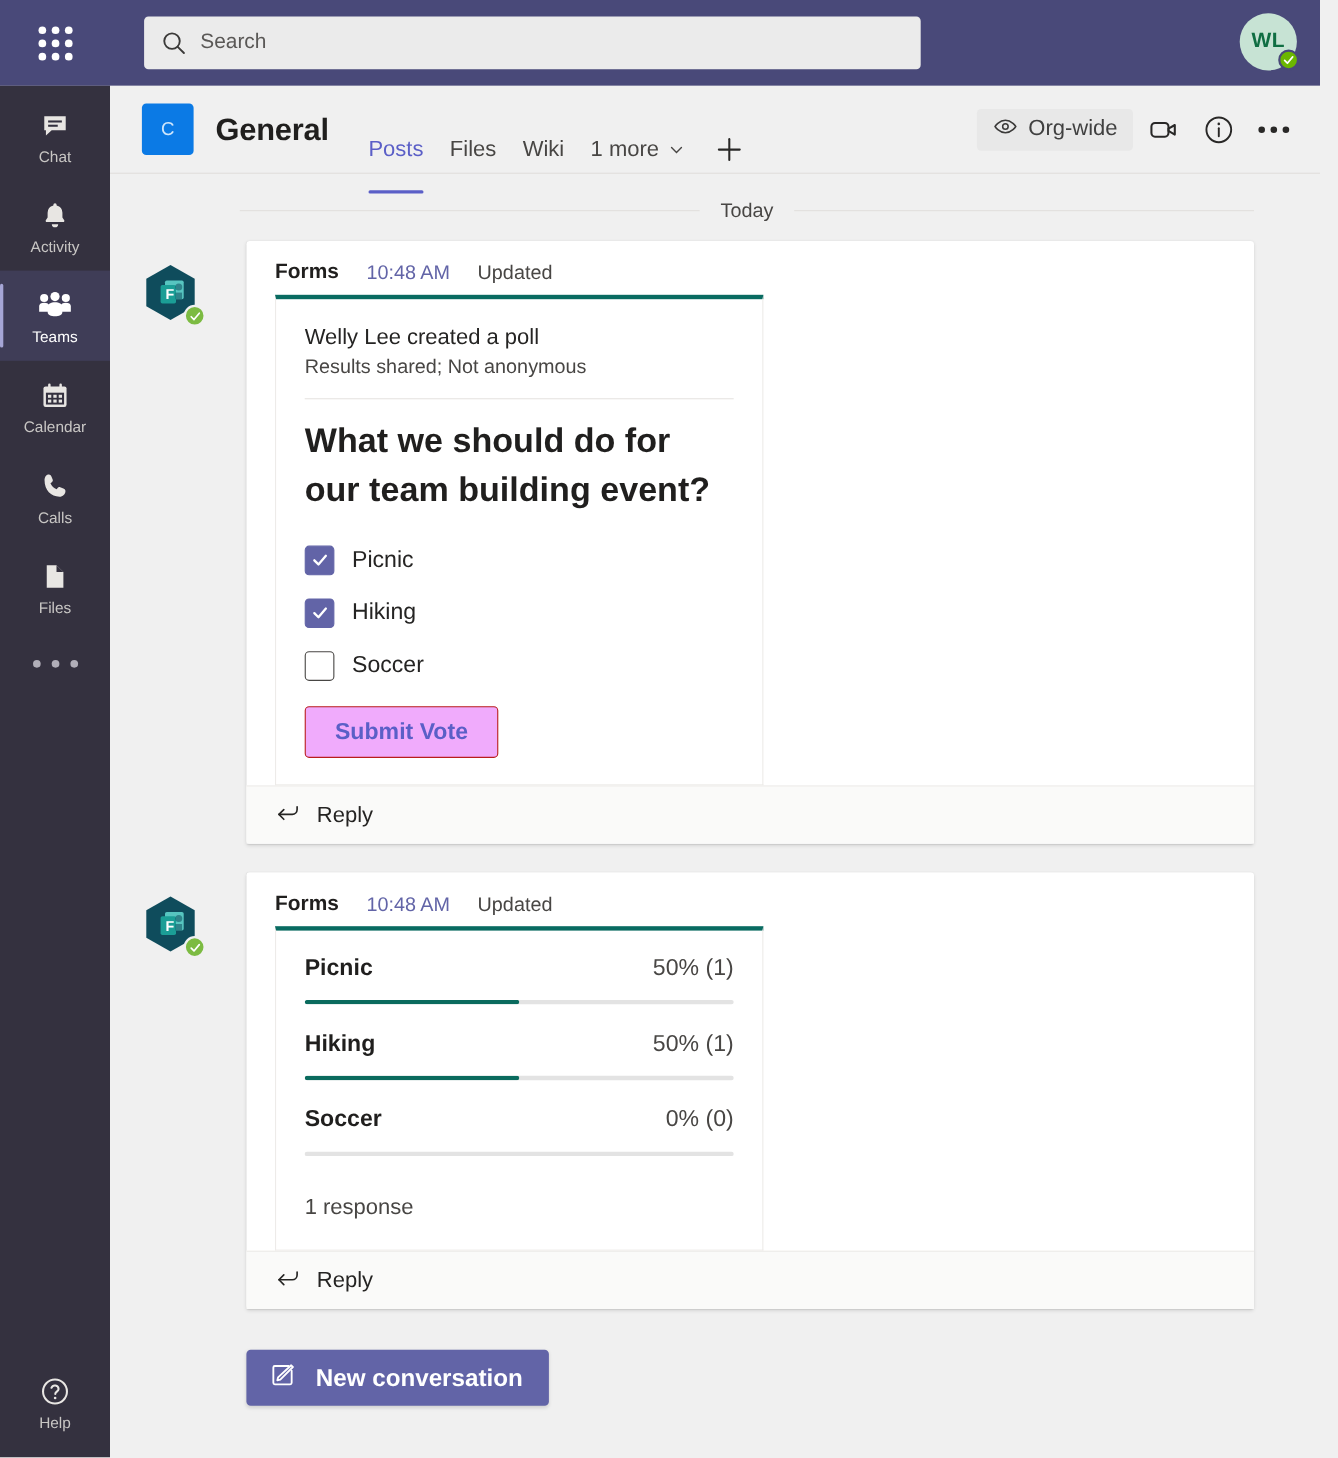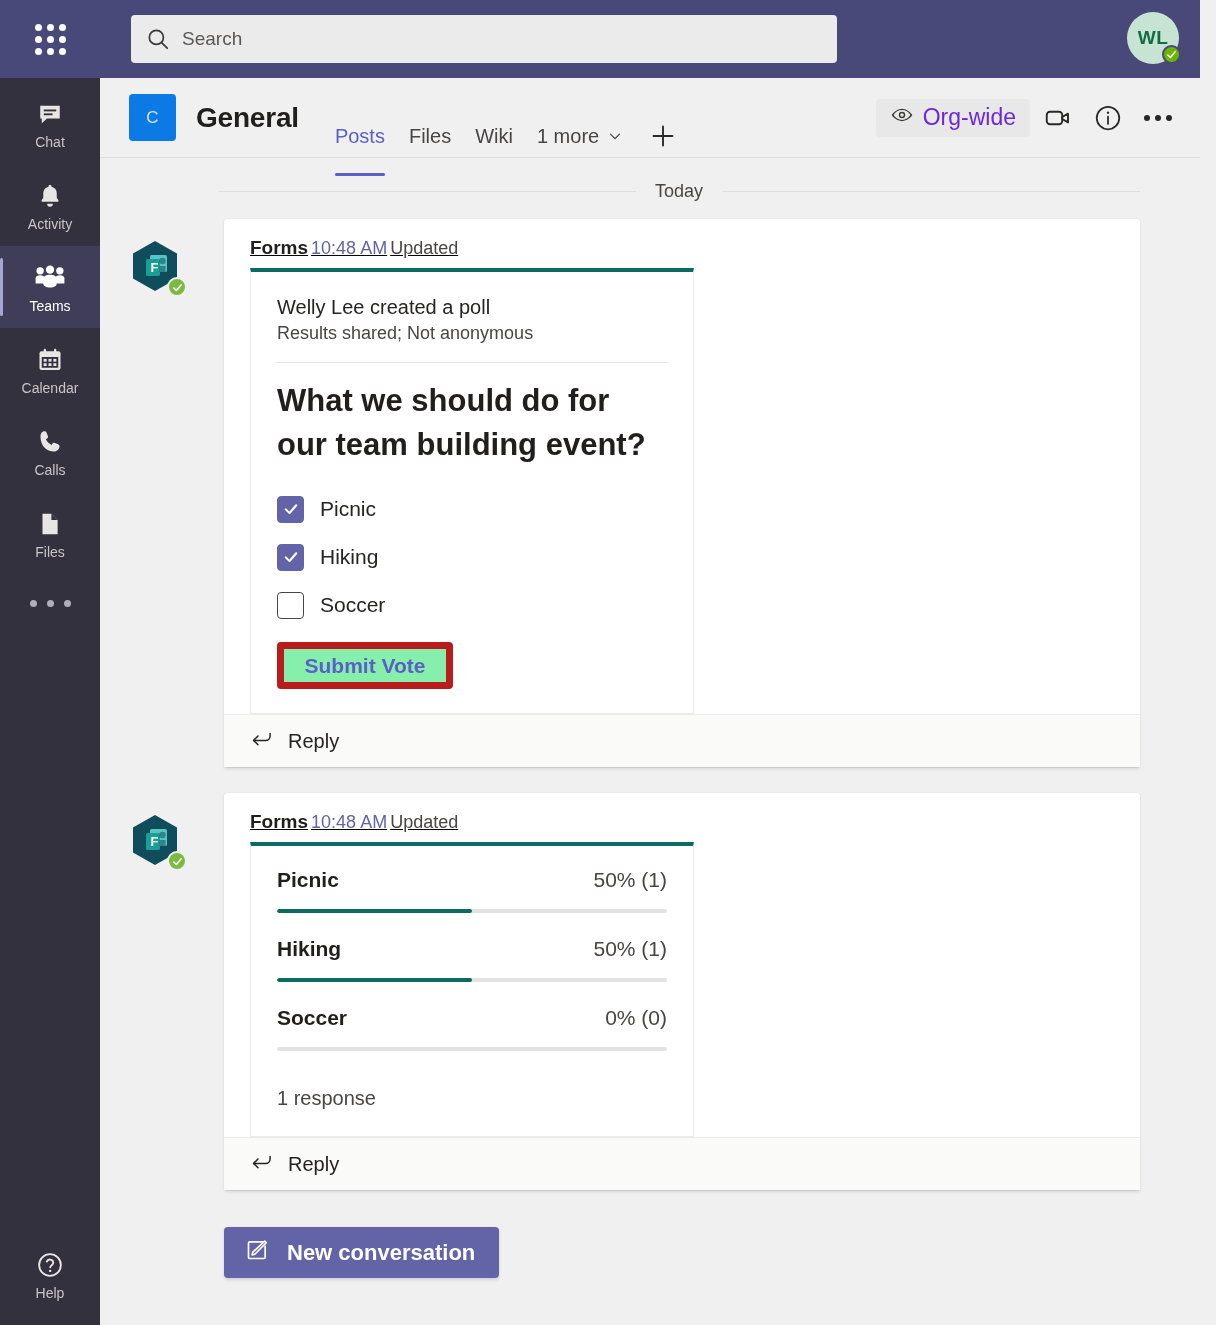--- a/index.html
+++ b/index.html
@@ -108,21 +108,21 @@
   .tab.active::after {
     content:""; position:absolute; left: 12px; right: 12px; bottom: 0;
     height: 3px; background: #5b5fc7; border-radius: 2px;
   }
   .tab .chev { margin-left: 7px; display:inline-flex; }
   .tab-add { padding: 0 12px; cursor: pointer; display:flex; align-items:center; height:80px; }
   .hdr-right { margin-left: auto; display: flex; align-items: center; gap: 6px; }
   .orgwide {
     background: #e8e8e8; border-radius: 4px; height: 38px;
     display: flex; align-items: center; padding: 0 14px; gap: 9px; cursor: pointer;
-    color: #6d28d9; font-size: 23px;
+    color: #404040; font-size: 20px;
   }
   .hdr-icon {
     width: 44px; height: 44px; border-radius: 4px; cursor: pointer;
     display:flex; align-items:center; justify-content:center; color:#292827;
   }
   .dots-h { display:flex; align-items:center; gap:5px; }
   .dots-h i { width:6px;height:6px;border-radius:50%;background:#292827;display:block; }
 
   
   .convo { flex: 1 1 auto; overflow: hidden; padding: 0 0 0 0; position: relative; }
@@ -141,21 +141,21 @@
   .msg-avatar {
     position: absolute; left: 150px; width: 58px; height: 58px; z-index: 3;
   }
   .msg-avatar .badge-check {
     position: absolute; right: -3px; bottom: -2px; width: 20px; height: 20px;
     border-radius: 50%; background: #7cbb42; border: 2px solid #f0f0f0;
     display:flex;align-items:center;justify-content:center;
   }
   .msg-avatar .badge-check svg { width: 11px; height: 11px; }
   .msg-inner { padding: 18px 24px 0 26px; }
-  .msg-meta { display: flex; align-items: flex-end; gap: 3px; padding-bottom: 9px; text-decoration: underline; }
+  .msg-meta { display: flex; align-items: flex-end; gap: 25px; padding-bottom: 9px; }
   .msg-author { font-size: 19px; font-weight: bold; color: #201f1e; }
   .msg-time { font-size: 18px; color: #6264a7; }
   .msg-edited { font-size: 18px; color: #484644; }
 
   .poll-card {
     border: 1px solid #edebe9; border-top: 4px solid #096b61;
     width: 444px; background: #fff; margin-bottom: 0;
   }
   .poll-pad { padding: 22px 26px 24px 26px; }
   .poll-creator { font-size: 20px; color: #252423; line-height: 1.35; }
@@ -167,21 +167,21 @@
   .cb {
     width: 27px; height: 27px; border-radius: 4px; flex: 0 0 27px;
     border: 1.6px solid #484644; background: #fff;
     display: flex; align-items: center; justify-content: center;
   }
   .cb.checked { background: #6264a7; border-color: #6264a7; }
   .cb svg { width: 18px; height: 18px; }
   .poll-opt .otext { font-size: 21px; color: #252423; margin-left: 16px; }
   .submit-btn {
     margin-top: 13px; height: 47px; min-width: 176px; padding: 0 18px;
-    border: 7px solid #b91c1c; background: #86efac; border-radius: 4px;
+    border: 1px solid #b91c1c; background: #f0abfc; border-radius: 4px;
     color: #5b5fc7; font-size: 21px; font-weight: bold; cursor: pointer;
     font-family: "Liberation Sans", sans-serif;
   }
 
   
   .res-card {
     border: 1px solid #edebe9; border-top: 4px solid #096b61;
     width: 444px; background: #fff;
   }
   .res-pad { padding: 22px 26px 26px 26px; }

